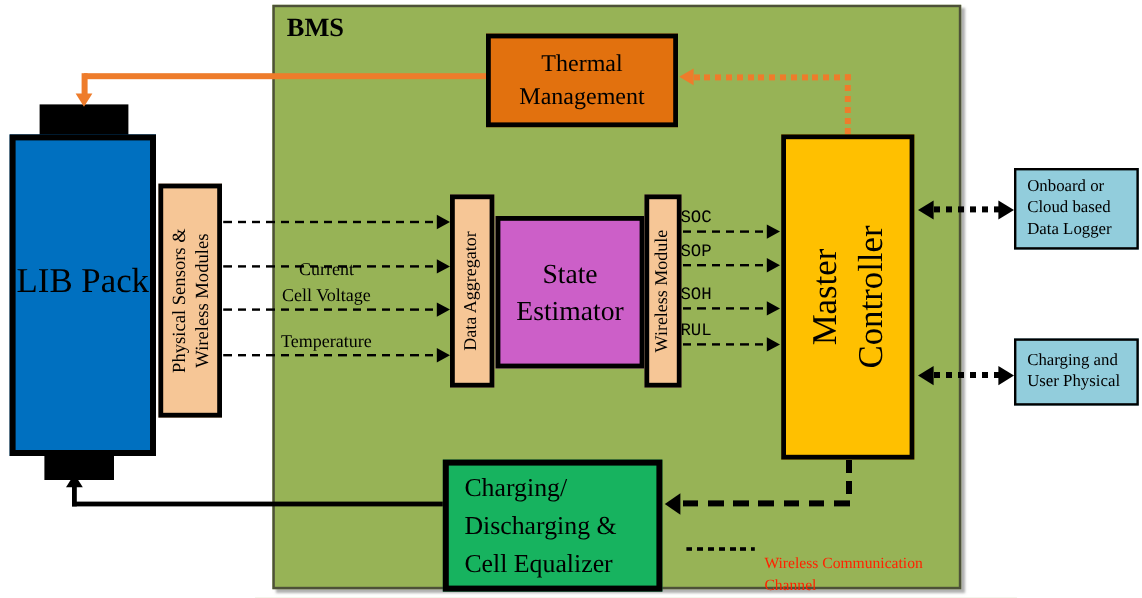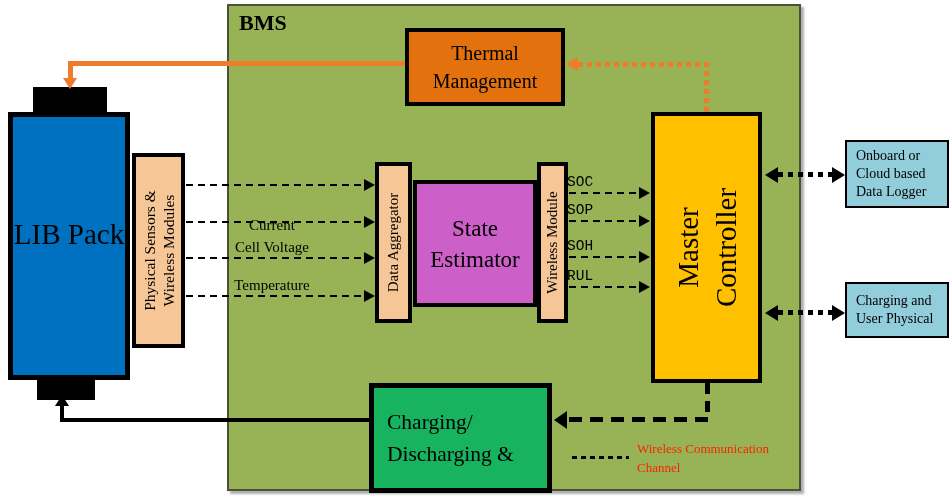--- a/index.html
+++ b/index.html
@@ -42,21 +42,21 @@
   
   .head-r-sm{border-left:11px solid #000;border-top:6px solid transparent;border-bottom:6px solid transparent;}
   .head-l-big{border-right:13px solid #000;border-top:9px solid transparent;border-bottom:9px solid transparent;}
   .head-l-dot{border-right:13px solid #000;border-top:8px solid transparent;border-bottom:8px solid transparent;}
   .head-r-dot{border-left:13px solid #000;border-top:8px solid transparent;border-bottom:8px solid transparent;}
   .head-u-k{border-bottom:11px solid #000;border-left:7px solid transparent;border-right:7px solid transparent;}
   .head-d-o{border-top:11px solid var(--orange);border-left:7.5px solid transparent;border-right:7.5px solid transparent;}
   .head-l-o{border-right:12px solid var(--orange);border-top:7.5px solid transparent;border-bottom:7.5px solid transparent;}
   .siglabel{position:absolute;text-align:center;font-size:15px;}
   .outlabel{position:absolute;font-size:14.5px;font-family:Liberation Mono, monospace;}
-  .legend-text{position:absolute;font-size:13px;color:var(--red);line-height:19px;white-space:nowrap;}
+  .legend-text{position:absolute;font-size:13px;color:var(--red);line-height:19px;white-space:nowrap;margin-top:20px;}
 </style>
 </head>
 <body>
 
 <div id="stage">
 
   <div class="abs" style="left:227px;top:4px;width:574px;height:487px;background:var(--bms-fill);
               border:2px solid var(--bms-border);box-shadow:3px 3px 2px rgba(110,110,110,0.55);"></div>
   <div class="abs" style="left:239px;top:10px;font-size:22px;font-weight:bold;">BMS</div>
 
@@ -91,20 +91,21 @@
   <div class="abs" style="left:651px;top:112px;width:111px;height:271px;background:var(--yellow);border:4px solid #000;"></div>
   <div class="vtext" style="left:571px;top:192px;width:271px;height:111px;font-size:29px;line-height:38px;">
     <span>Master</span>
     <span>Controller</span>
   </div>
 
   <div class="box" style="left:369px;top:368px;width:183px;height:110px;background:var(--green);border-width:5px;
               align-items:flex-start;padding-left:13px;text-align:center;font-size:21.5px;line-height:32px;margin-top:15px;">
     <span>Charging/</span>
     <span>Discharging &amp;</span>
+    <span>Cell Equalizer</span>
   </div>
 
   <div class="box" style="left:845px;top:140px;width:104px;height:68px;background:var(--lightblue);border-width:2px;
               align-items:flex-start;padding-left:9px;text-align:left;font-size:14px;line-height:18px;">
     <span>Onboard or</span>
     <span>Cloud based</span>
     <span>Data Logger</span>
   </div>
 
   <div class="box" style="left:845px;top:282px;width:104px;height:56px;background:var(--lightblue);border-width:2px;

